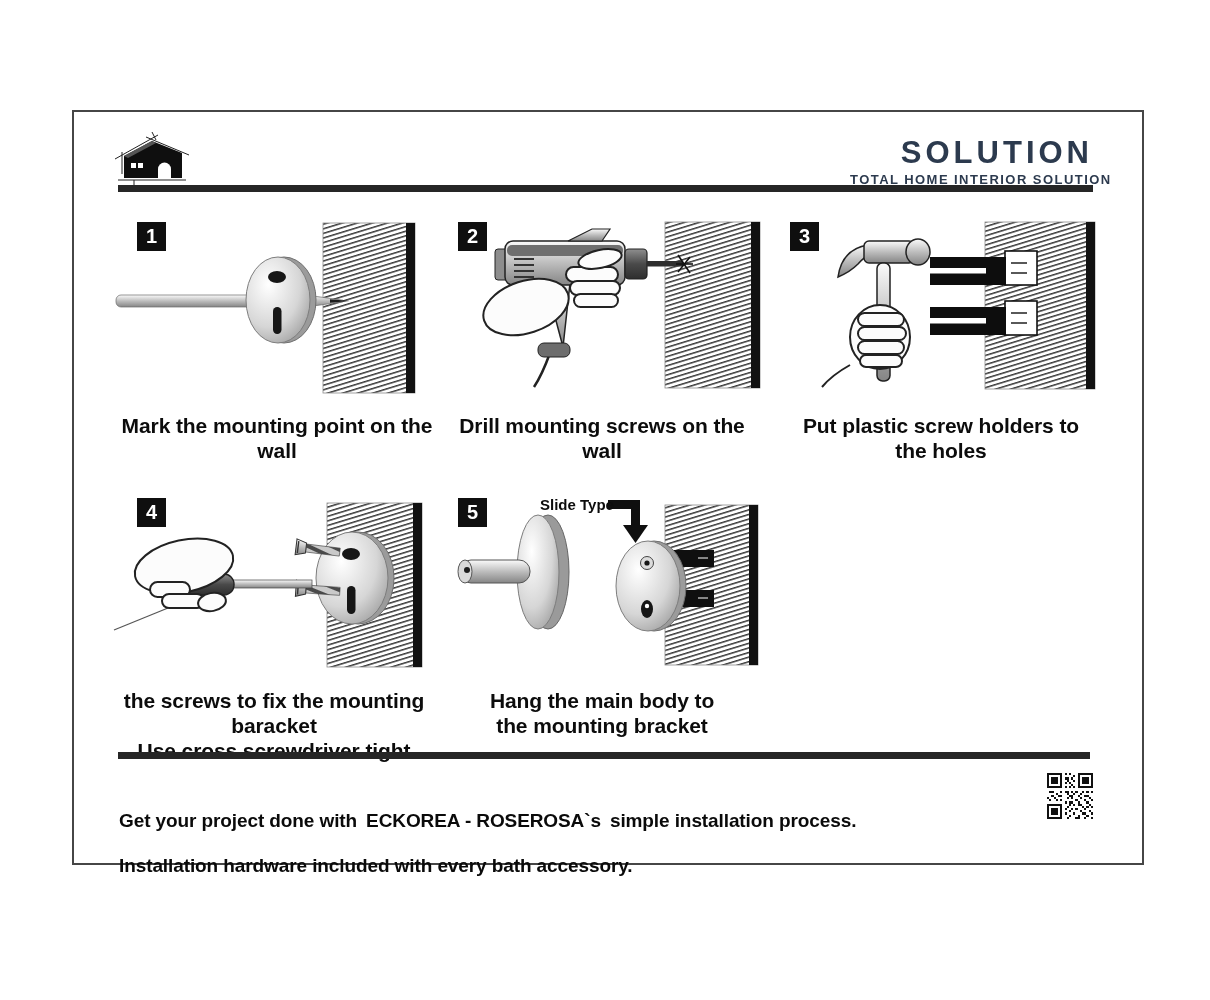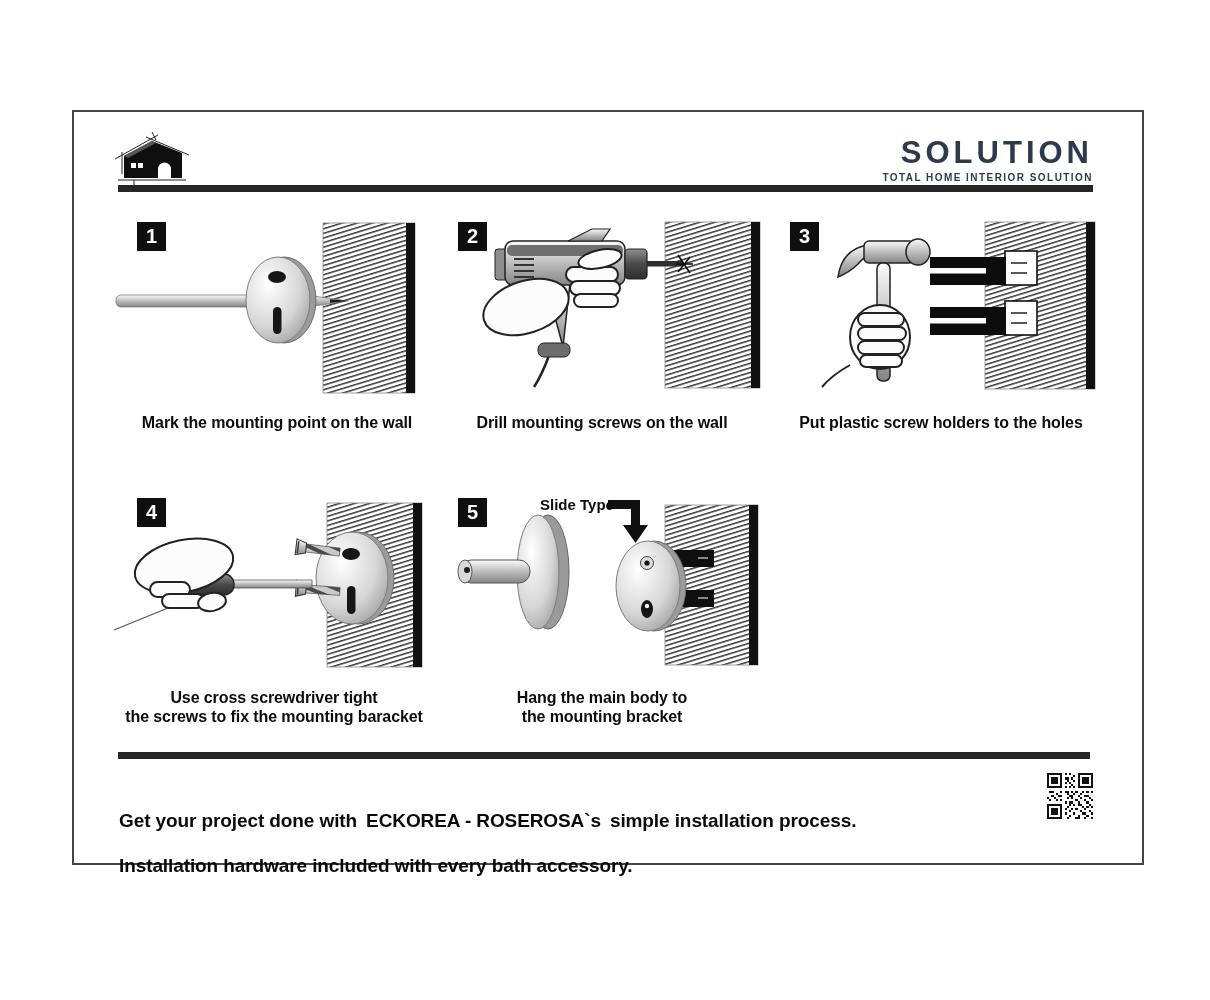--- a/index.html
+++ b/index.html
@@ -10,35 +10,35 @@
   .sheet{
     position:absolute;left:72px;top:110px;width:1072px;height:755px;
     border:2px solid #464646;background:#ffffff;box-sizing:border-box;
   }
   .rule{position:absolute;height:7px;background:#262626;}
   #rule-top{left:118px;top:185px;width:975px;}
   #rule-bottom{left:118px;top:752px;width:972px;}
 
   .brandbox{position:absolute;left:850px;top:137px;width:243px;text-align:right;color:#2c3a4e;}
   .brandname{font-size:31px;font-weight:700;letter-spacing:4px;line-height:1;white-space:nowrap;}
-  .brandtag{font-size:10px;font-weight:700;letter-spacing:1.45px;margin-top:4px;white-space:nowrap;}
+  .brandtag{font-size:13px;font-weight:700;letter-spacing:1.45px;margin-top:4px;white-space:nowrap;}
 
   .badge{
     position:absolute;width:29px;height:29px;background:#0f0f0f;color:#ffffff;
     font-size:20px;font-weight:700;display:flex;align-items:center;justify-content:center;
   }
   #badge-1{left:137px;top:222px;} #badge-2{left:458px;top:222px;} #badge-3{left:790px;top:222px;}
   #badge-4{left:137px;top:498px;} #badge-5{left:458px;top:498px;}
 
   .art{position:absolute;}
   #art-1{left:110px;top:215px;} #art-2{left:450px;top:215px;} #art-3{left:780px;top:215px;}
   #art-4{left:110px;top:490px;} #art-5{left:450px;top:490px;}
 
   .cap{
-    position:absolute;text-align:center;font-size:16px;font-weight:600;
+    position:absolute;text-align:center;font-size:21px;font-weight:600;
     color:#0c0c0c;line-height:1.18;letter-spacing:-0.1px;
   }
   #cap-1{left:118px;top:414px;width:318px;}
   #cap-2{left:452px;top:414px;width:300px;}
   #cap-3{left:788px;top:414px;width:306px;}
   #cap-4{left:104px;top:689px;width:340px;}
   #cap-5{left:452px;top:689px;width:300px;}
   .cap span{display:block;}
 
   .slide-label{position:absolute;left:540px;top:496px;font-size:15px;font-weight:700;color:#0c0c0c;white-space:nowrap;}
@@ -257,22 +257,22 @@
 </div>
 <div class="cap" id="cap-2">
   <span>Drill mounting screws on the wall</span>
     <span></span>
 </div>
 <div class="cap" id="cap-3">
   <span>Put plastic screw holders to the holes</span>
     <span></span>
 </div>
 <div class="cap" id="cap-4">
-  <span>Use cross screwdriver tight</span>
-    <span>the screws to fix the mounting baracket</span>
+  <span>the screws to fix the mounting baracket</span>
+    <span>Use cross screwdriver tight</span>
 </div>
 <div class="cap" id="cap-5">
   <span>Hang the main body to</span>
     <span>the mounting bracket</span>
 </div>
 
 <div class="rule" id="rule-bottom"></div>
 <div class="footer-line" id="footer-1">
   <span>Get your project done with</span><b>ECKOREA - ROSEROSA`s</b><span>simple installation process.</span>
 </div>

